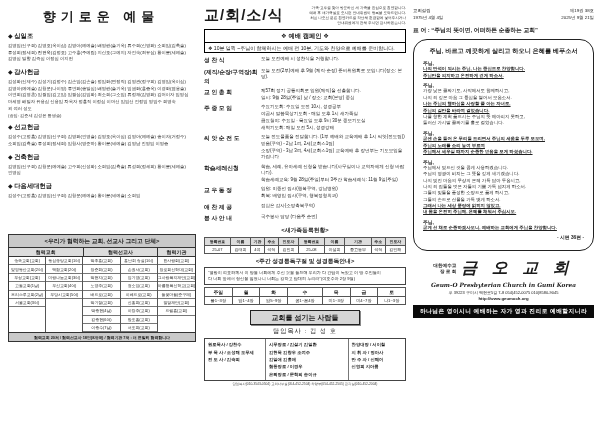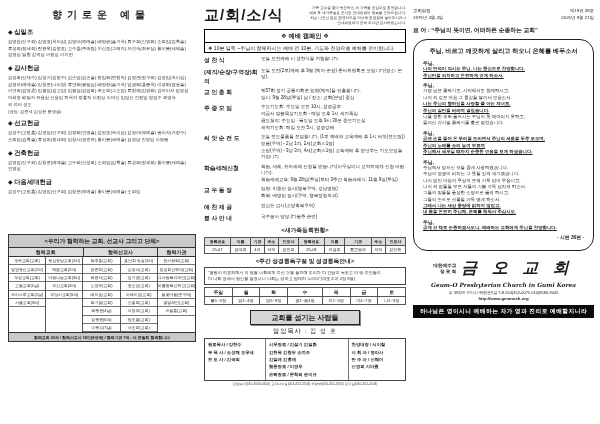--- a/index.html
+++ b/index.html
@@ -1,21 +1,21 @@
 <!DOCTYPE html>
 <html><head>
 <meta charset="utf-8">
 <style>
   html,body{margin:0;padding:0;}
   body{width:600px;height:424px;background:#f6f6f4;font-family:"Liberation Sans","DejaVu Sans",sans-serif;color:#1a1a1a;}
   .page{position:relative;width:600px;height:424px;background:#ffffff;overflow:hidden;}
 
   
   .col-left{position:absolute;left:8px;top:8px;width:186px;}
-  .l-title{text-align:center;font-weight:bold;font-size:10px;letter-spacing:5px;margin-bottom:6px;}
+  .l-title{text-align:center;font-weight:bold;font-size:13px;letter-spacing:5px;margin-bottom:6px;}
   .sec{margin-bottom:5px;}
   .sec-h{font-weight:bold;font-size:6.3px;margin:3px 0 2px 0;}
   .sec-h::before{content:"◆ ";font-size:6px;}
   .names{font-size:4.3px;line-height:1.55;color:#222;}
   .tiny-note{font-size:4.2px;color:#333;margin-top:1px;}
 
   .coop{position:absolute;left:8px;top:234px;width:186px;border:1.6px solid #333;}
   .coop-title{background:#c9c9c9;border-bottom:1px solid #333;font-weight:bold;font-size:5.8px;text-align:center;padding:1.5px 0;}
   .coop-heads{display:flex;background:#dcdcdc;border-bottom:1px solid #333;font-weight:bold;font-size:5px;text-align:center;}
   .coop-heads > div{padding:1px 0;}

